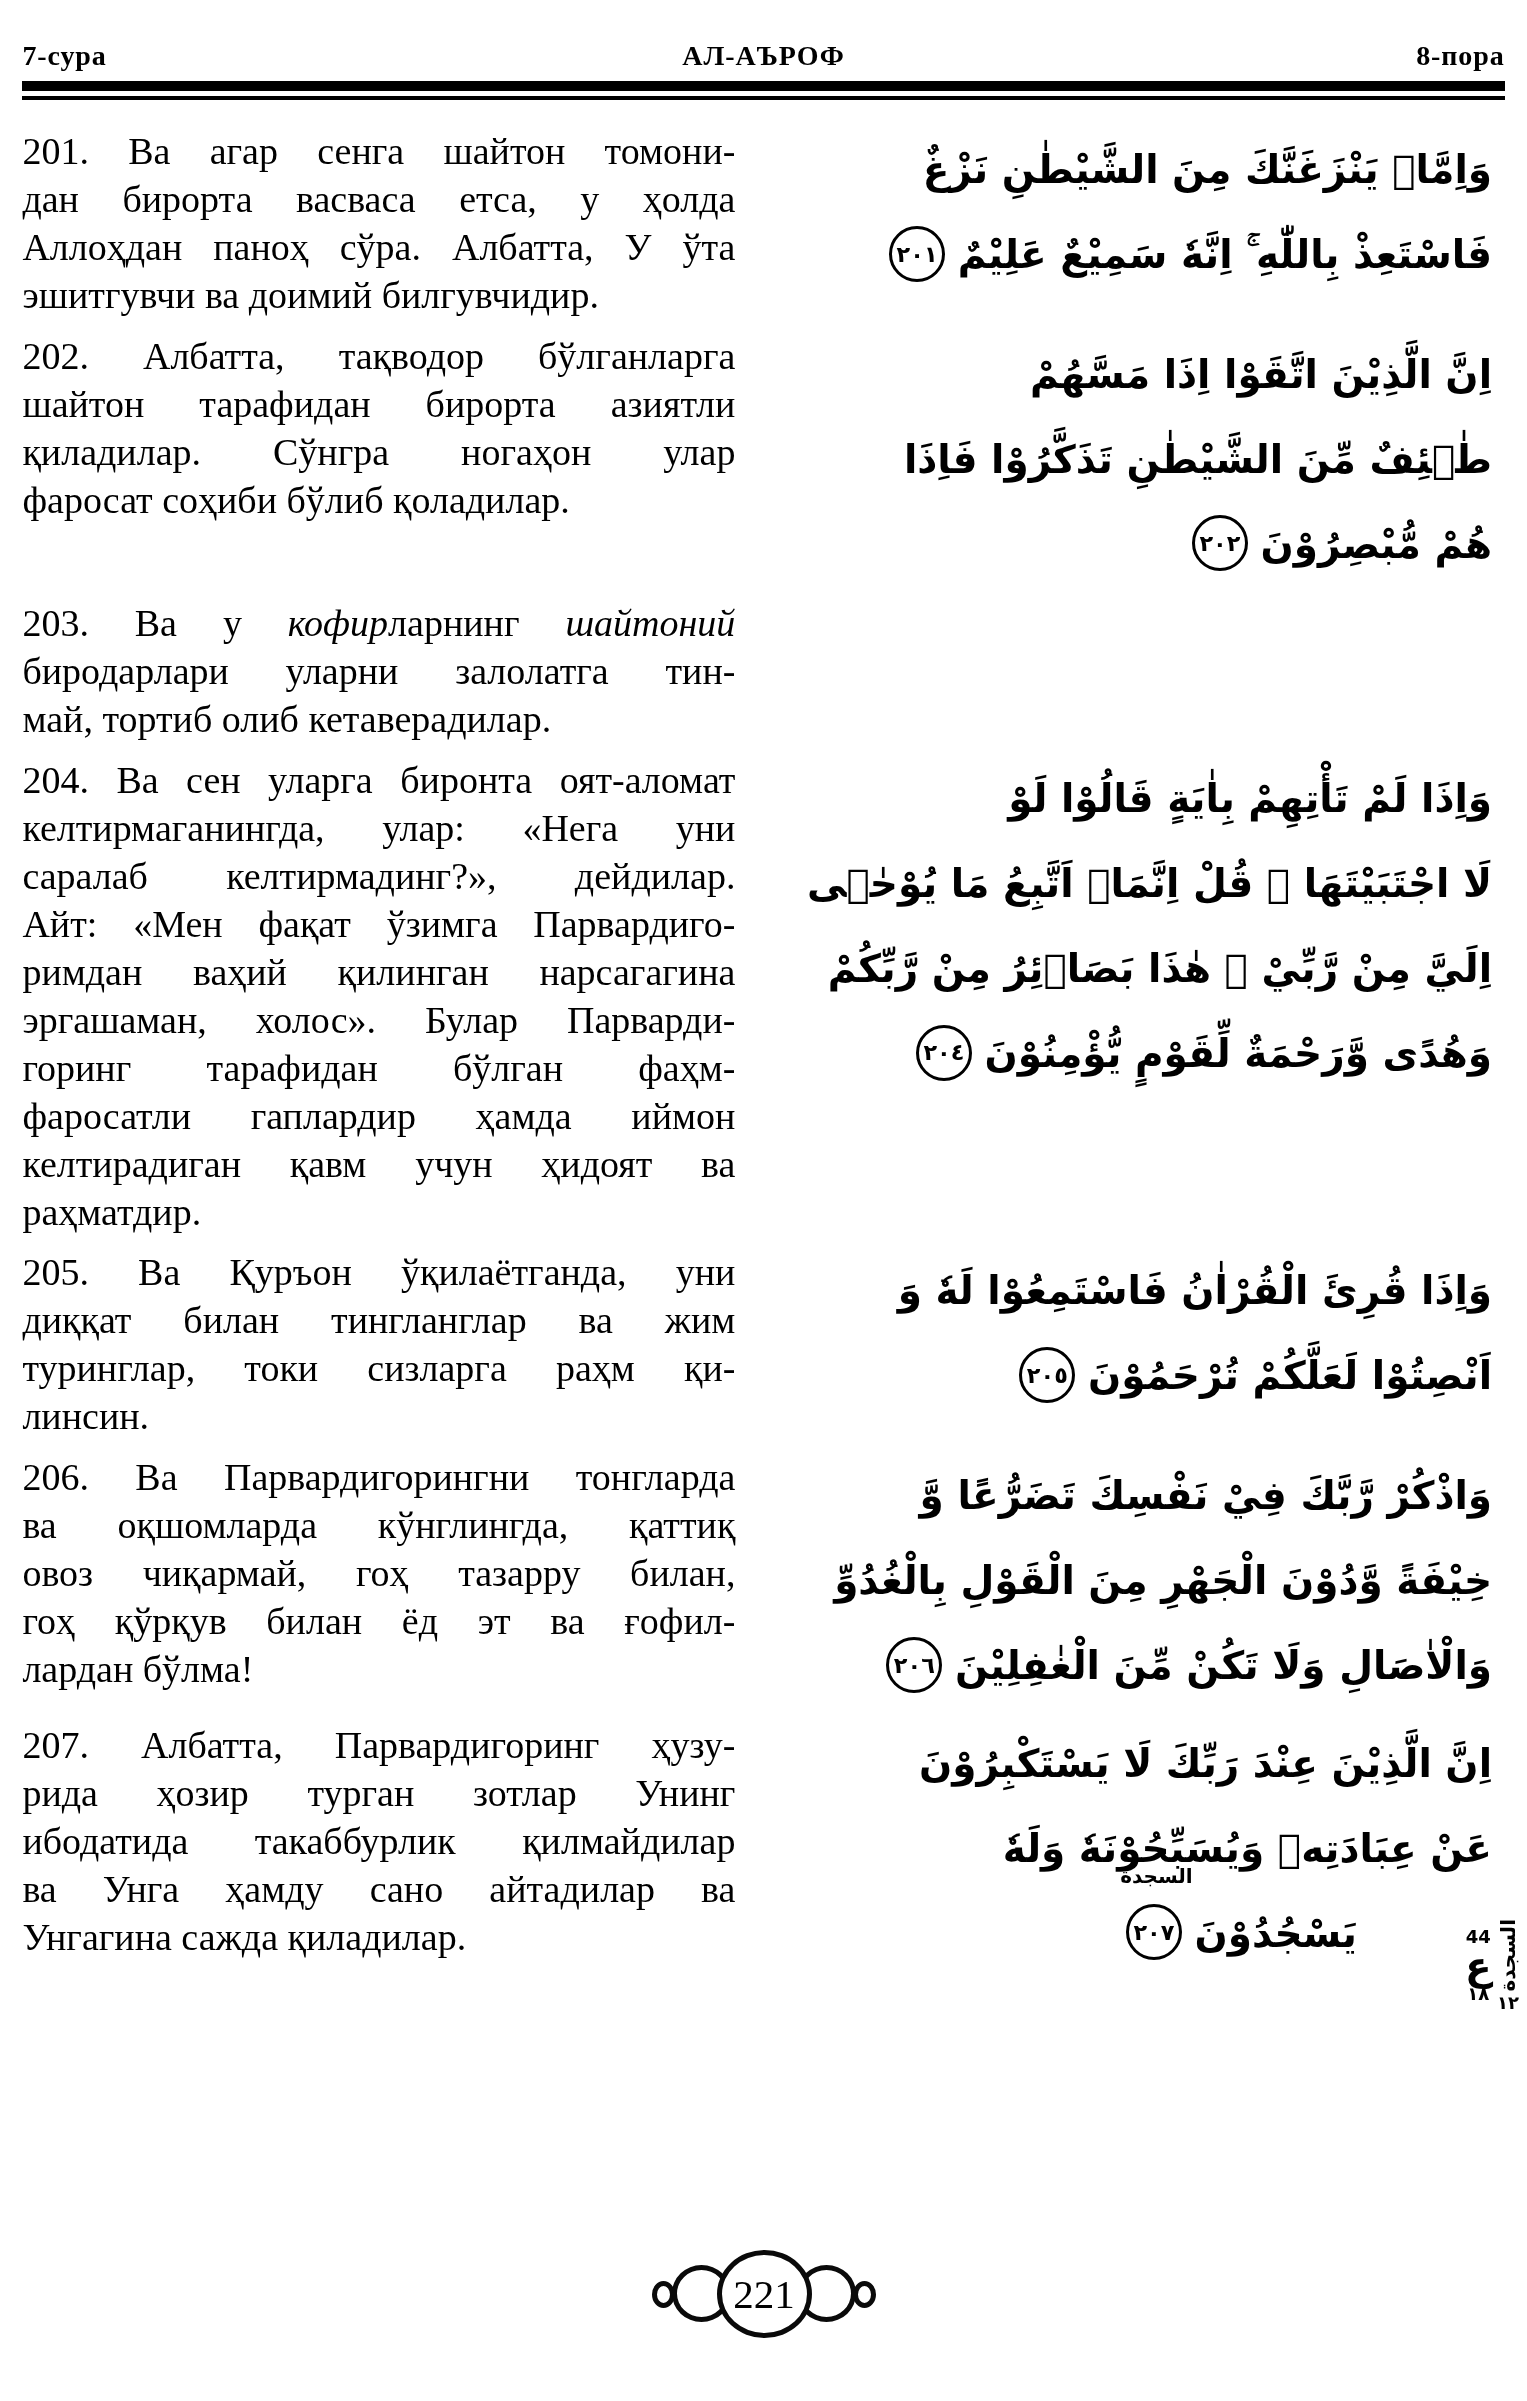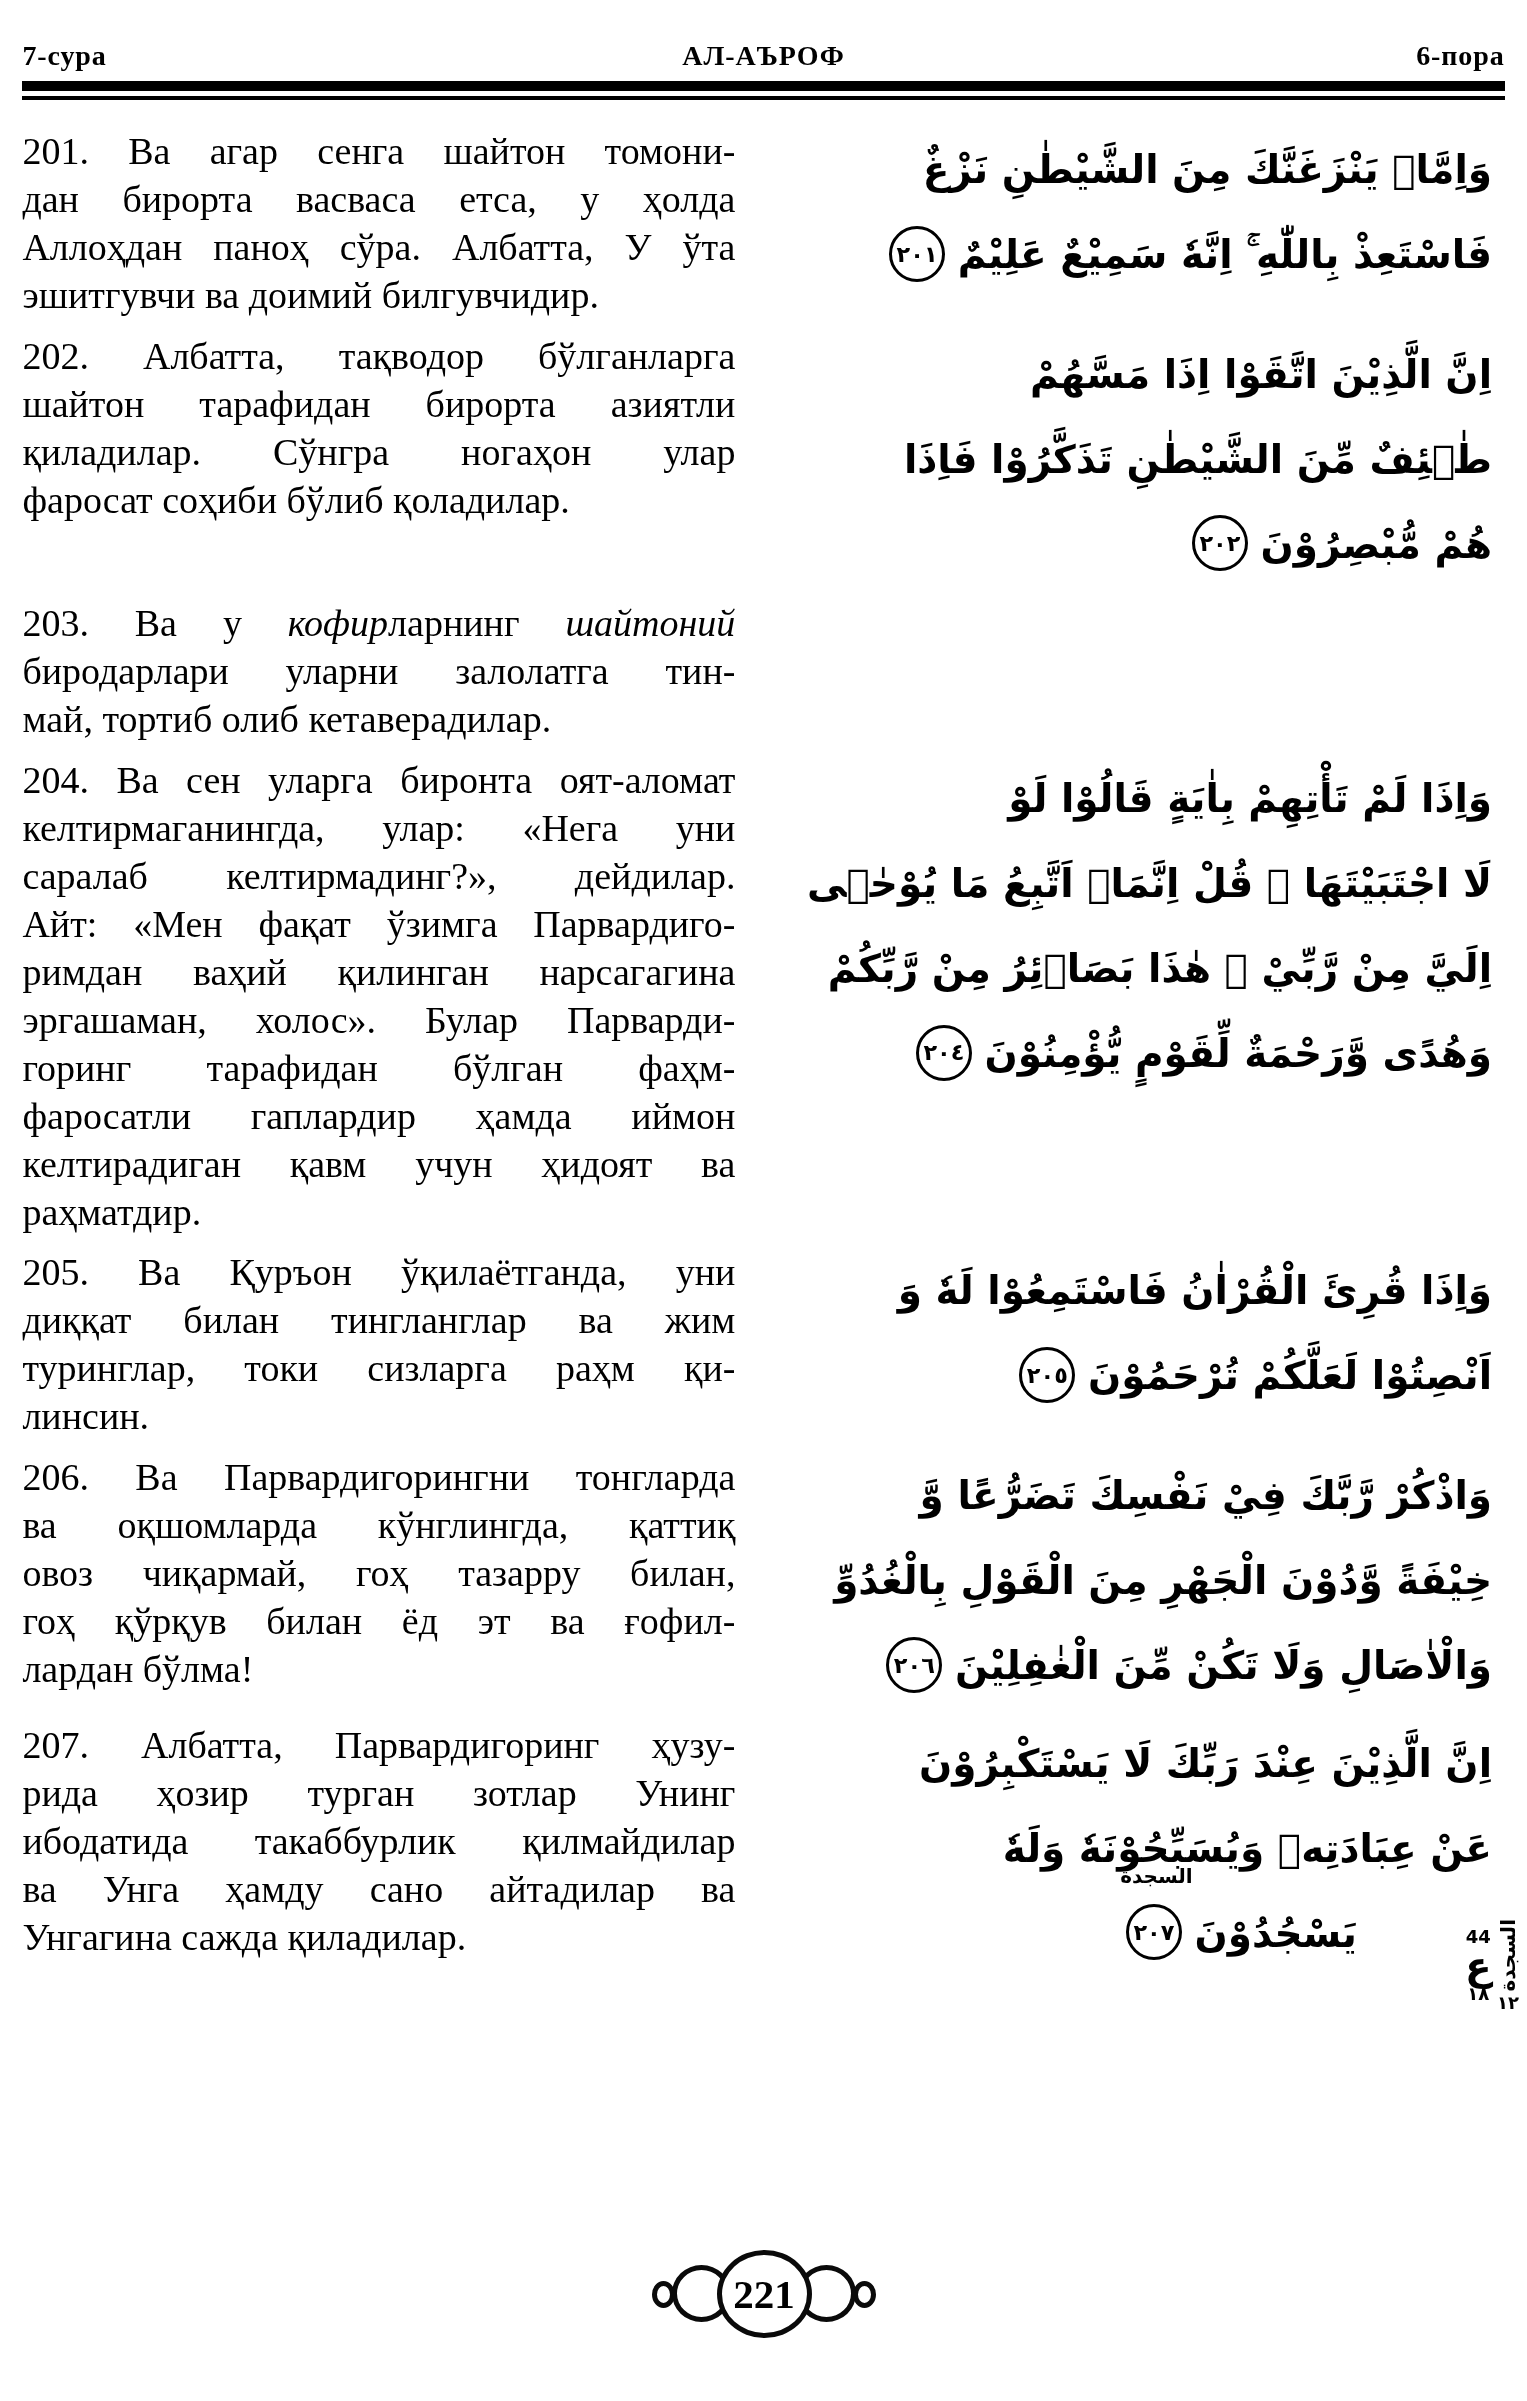--- a/index.html
+++ b/index.html
@@ -63,31 +63,31 @@
   
   .ornament{position:absolute;bottom:61px;left:50%;transform:translateX(-50%);
     width:224px;height:90px;}
   .orn-c{position:absolute;background:#fff;border-radius:50%;box-sizing:border-box;}
   .orn-center{width:95px;height:88px;border:5.4px solid #0a0a0a;left:65px;top:0;z-index:2;
     display:flex;align-items:center;justify-content:center;}
   .orn-side-l{width:59px;height:57px;border:5.4px solid #0a0a0a;left:20px;top:15.3px;z-index:1;}
   .orn-side-r{width:59px;height:57px;border:5.4px solid #0a0a0a;right:20px;top:15.3px;z-index:1;}
   .orn-nub-l{width:23px;height:27px;border:5.4px solid #0a0a0a;left:0px;top:30.5px;z-index:0;}
   .orn-nub-r{width:23px;height:27px;border:5.4px solid #0a0a0a;right:0px;top:30.5px;z-index:0;}
-  .orn-num{font-size:41px;font-weight:bold;font-family:"Liberation Serif",serif;z-index:3;}
+  .orn-num{font-size:41px;font-weight:normal;font-family:"Liberation Serif",serif;z-index:3;}
 </style>
 </head>
 <body>
 
 <div class="page">
 
   <div class="hdr">
     <span class="h-left">7-сура</span>
     <span class="h-center">АЛ-АЪРОФ</span>
-    <span class="h-right">6-пора</span>
+    <span class="h-right">8-пора</span>
   </div>
   <div class="rule-thick"></div>
   <div class="rule-thin"></div>
 
   <div class="content" id="verses">
       <section class="verse-row">
         <div class="trans">
           <div class="tline"><span>201. Ва агар сенга шайтон томони-</span></div>
           <div class="tline"><span>дан бирорта васваса етса, у ҳолда</span></div>
           <div class="tline"><span>Аллоҳдан паноҳ сўра. Албатта, У ўта</span></div>

